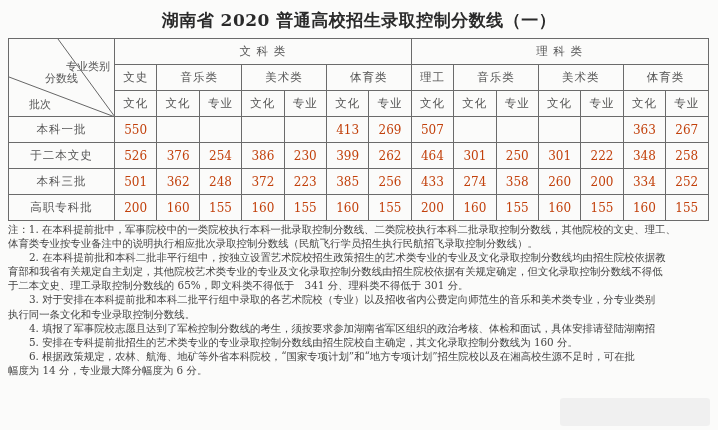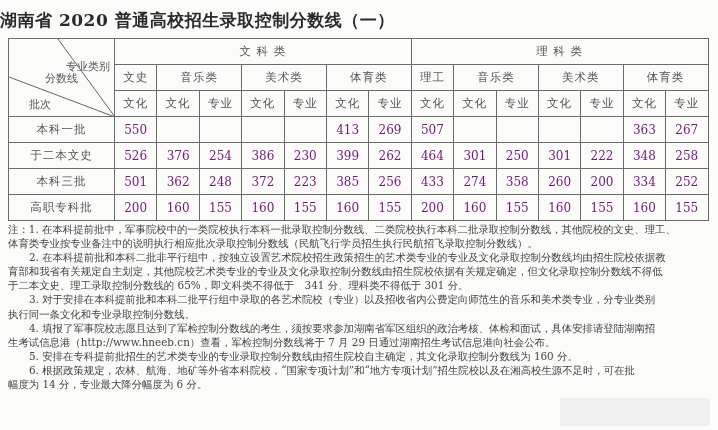--- a/index.html
+++ b/index.html
@@ -5,35 +5,35 @@
   html, body { margin: 0; padding: 0; }
   body {
     width: 718px; height: 430px; overflow: hidden;
     background: #fbfbfa;
     font-family: "DejaVu Serif", "Liberation Serif", serif;
     color: #333;
     position: relative;
   }
   .title {
     position: absolute; left: 0; top: 9px; width: 718px;
-    font-size: 17px; font-weight: bold; color: #2a2a2a;
+    text-align: center; font-size: 17px; font-weight: bold; color: #2a2a2a;
     letter-spacing: 0.5px;
   }
   table.scores {
     position: absolute; left: 8px; top: 38px;
     border-collapse: collapse; table-layout: fixed;
     width: 700px;
   }
   table.scores td {
     border: 1px solid #6b6b6b;
     text-align: center; vertical-align: middle;
     font-size: 11.5px; color: #444; padding: 0;
     height: 25px; overflow: hidden; white-space: nowrap;
   }
-  table.scores td.num { font-size: 12px; color: #701a75; margin-top: 44px; }
+  table.scores td.num { font-size: 12px; color: #c2410c; margin-top: 44px; }
   table.scores td.label { font-size: 11.5px; color: #555; letter-spacing: 1px; }
   td.group { letter-spacing: 10px; margin-left: 30px; }
   td.diag { position: relative; padding: 0; }
   .diag-svg { position: absolute; left: 0; top: 0; }
   .diag-t1 { position: absolute; right: 4px; top: 4px; font-size: 11px; color: #555; margin-top: 16px; }
   .diag-t2 { position: absolute; left: 36px; top: 32px; font-size: 11px; color: #555; text-align: center; }
   .diag-t3 { position: absolute; left: 20px; top: 58px; font-size: 11px; color: #555; }
   .notes {
     position: absolute; left: 8px; top: 222px; width: 705px;
     font-size: 10.4px; line-height: 14.1px; color: #444;
@@ -168,19 +168,18 @@
 
 <div class="notes">
   <div class="note-line">注：1. 在本科提前批中，军事院校中的一类院校执行本科一批录取控制分数线、二类院校执行本科二批录取控制分数线，其他院校的文史、理工、</div>
   <div class="note-line">体育类专业按专业备注中的说明执行相应批次录取控制分数线（民航飞行学员招生执行民航招飞录取控制分数线）。</div>
   <div class="note-line indent">2. 在本科提前批和本科二批非平行组中，按独立设置艺术院校招生政策招生的艺术类专业的专业及文化录取控制分数线均由招生院校依据教</div>
   <div class="note-line">育部和我省有关规定自主划定，其他院校艺术类专业的专业及文化录取控制分数线由招生院校依据有关规定确定，但文化录取控制分数线不得低</div>
   <div class="note-line">于二本文史、理工录取控制分数线的 65%，即文科类不得低于　341 分、理科类不得低于 301 分。</div>
   <div class="note-line indent">3. 对于安排在本科提前批和本科二批平行组中录取的各艺术院校（专业）以及招收省内公费定向师范生的音乐和美术类专业，分专业类别</div>
   <div class="note-line">执行同一条文化和专业录取控制分数线。</div>
   <div class="note-line indent">4. 填报了军事院校志愿且达到了军检控制分数线的考生，须按要求参加湖南省军区组织的政治考核、体检和面试，具体安排请登陆湖南招</div>
-  <div class="note-line">生考试信息港（http://www.hneeb.cn）查看，军检控制分数线将于 7 月 29 日通过湖南招生考试信息港向社会公布。</div>
   <div class="note-line indent">5. 安排在专科提前批招生的艺术类专业的专业录取控制分数线由招生院校自主确定，其文化录取控制分数线为 160 分。</div>
   <div class="note-line indent">6. 根据政策规定，农林、航海、地矿等外省本科院校，“国家专项计划”和“地方专项计划”招生院校以及在湘高校生源不足时，可在批</div>
   <div class="note-line">幅度为 14 分，专业最大降分幅度为 6 分。</div>
 </div>
 
 <div class="watermark"></div>
 
 </body></html>

